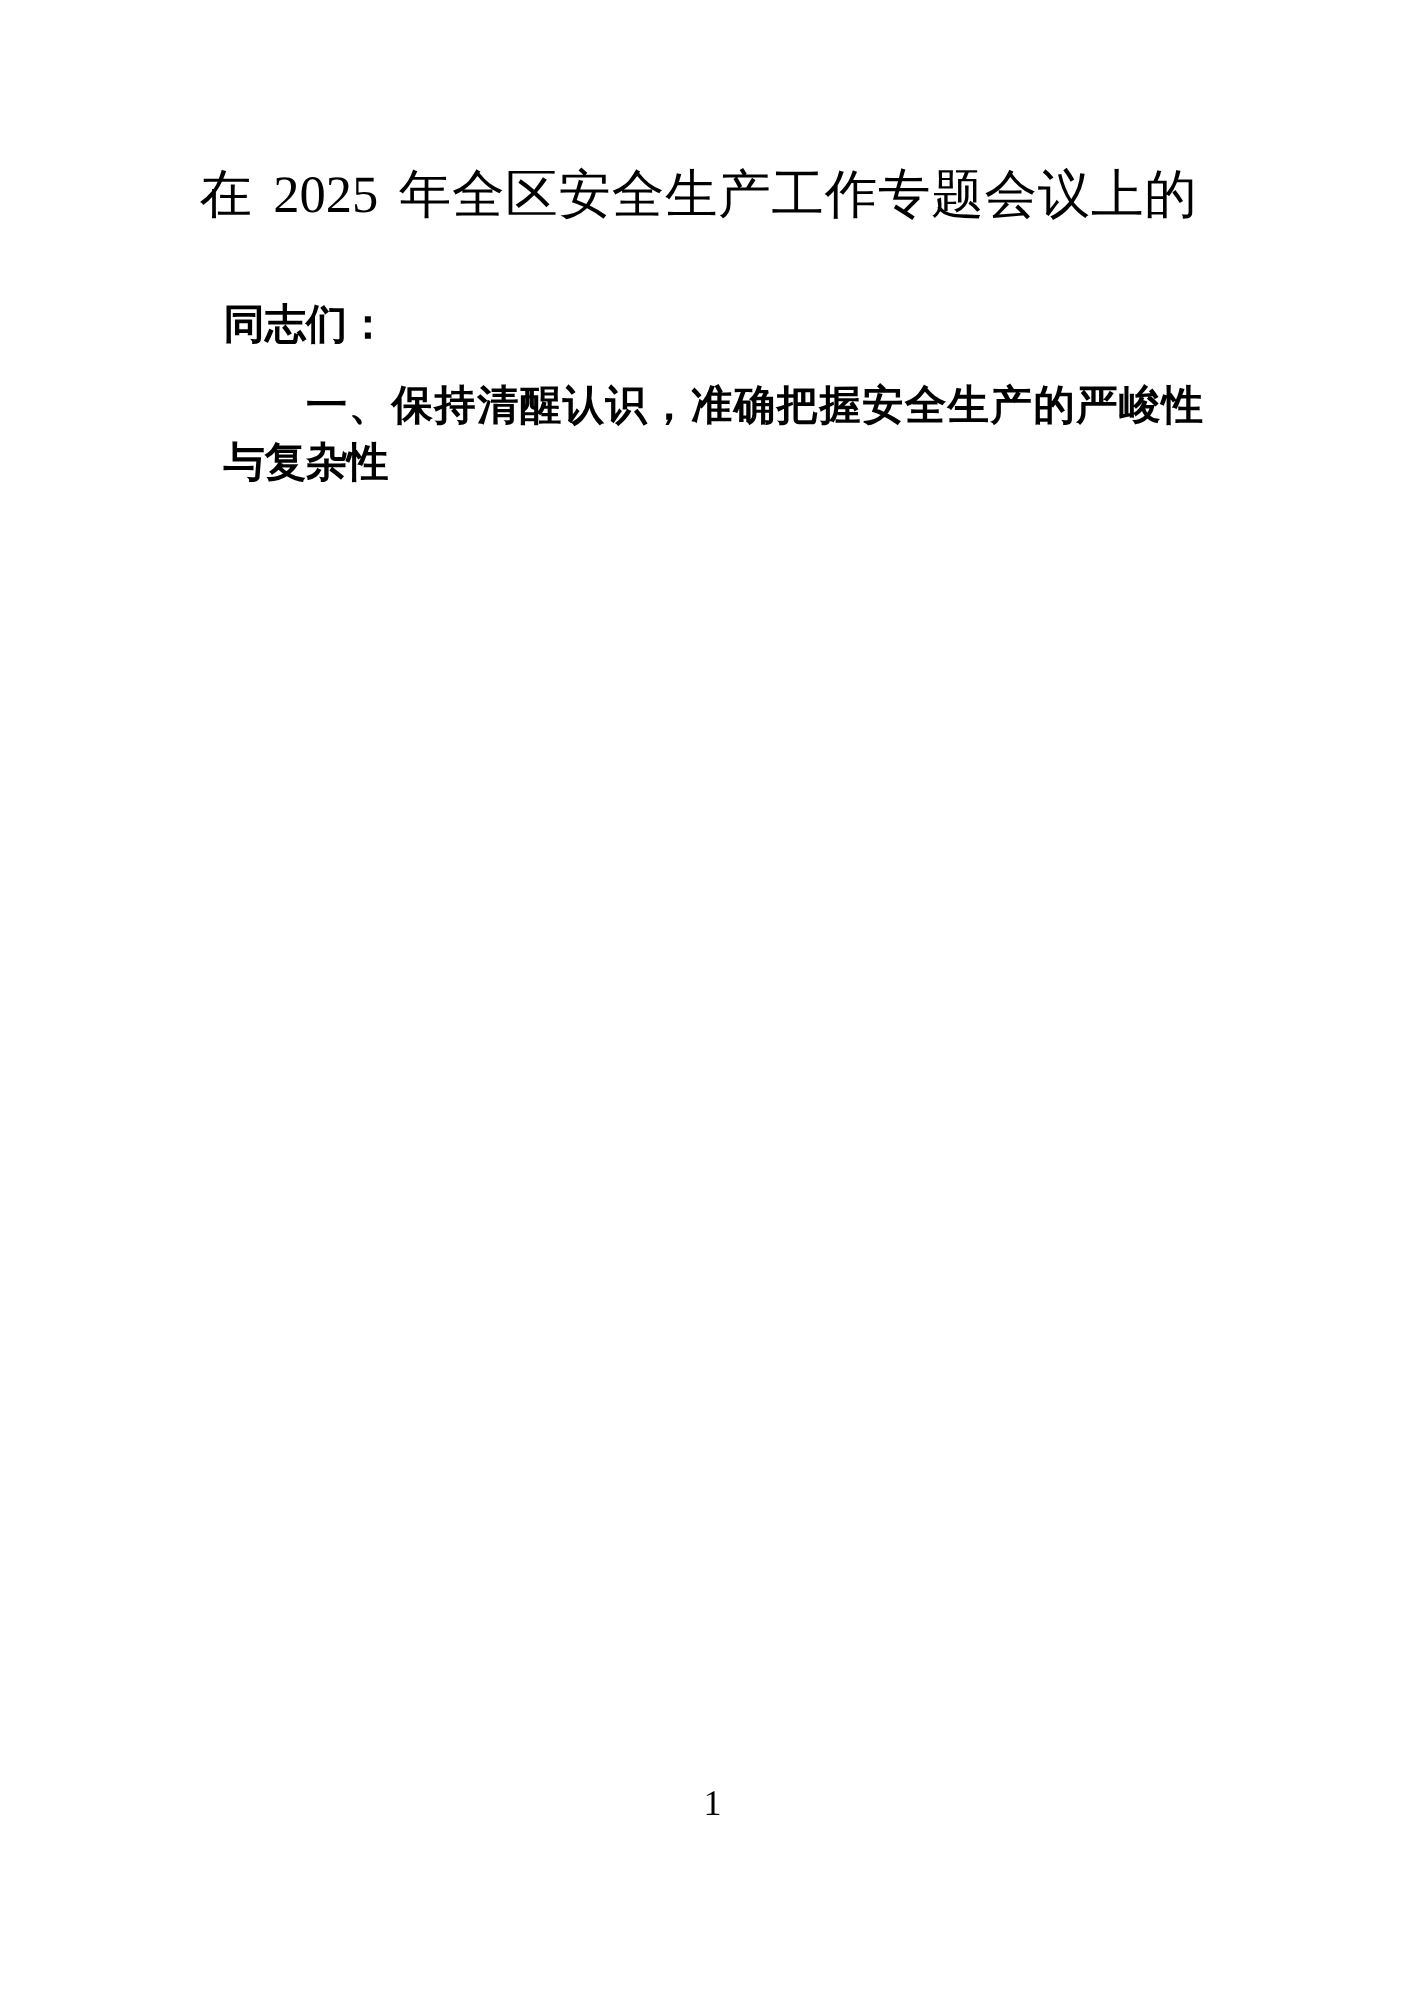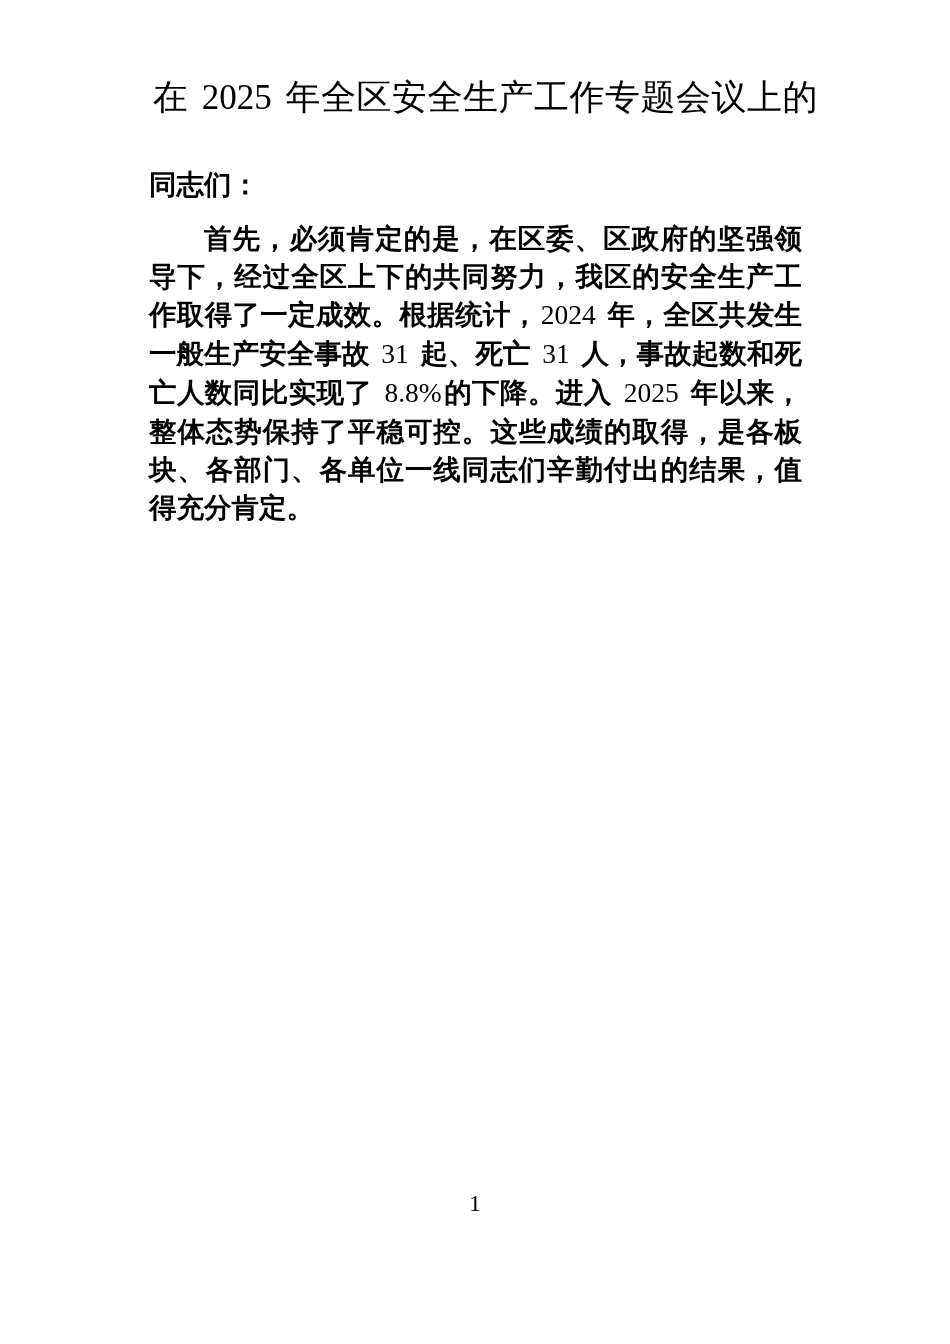--- a/index.html
+++ b/index.html
@@ -25,25 +25,25 @@
   .content {
     position: absolute;
     left: 133px;
     top: 0;
     width: 685px;
   }
 
   
   .doc-title {
     margin: 0;
-    padding-top: 71px;
+    padding-top: 104px;
     font-size: 35px;
     font-weight: 400;
     line-height: 52px;
-    text-align: right;
+    text-align: left;
     letter-spacing: 0.5px;
     font-family: "DejaVu Sans", "Liberation Sans", sans-serif;
   }
   .doc-title .tline {
     display: block;
   }
 
   
   .body-block {
     margin-top: 41px;
@@ -105,22 +105,22 @@
 
     <h1 class="doc-title">
       <span class="tline">在 <span class="lat">2025</span> 年全区安全生产工作专题会议上的</span>
     </h1>
 
     <div class="body-block">
 
       <p class="para salutation">同志们：</p>
 
 
+      <p class="para section-head">一、保持清醒认识，准确把握安全生产的严峻性与复杂性</p>
 
-      <p class="para indent">首先，必须肯定的是，在区委、区政府的坚强领导下，经过全区上下的共同努力，我区的安全生产工作取得了一定成效。根据统计，<span class="lat">2024</span> 年，全区共发生一般生产安全事故 <span class="lat">31</span> 起、死亡 <span class="lat">31</span> 人，事故起数和死亡人数同比实现了 <span class="lat">8.8%</span>的下降。进入 <span class="lat">2025</span> 年以来，整体态势保持了平稳可控。这些成绩的取得，是各板块、各部门、各单位一线同志们辛勤付出的结果，值得充分肯定。</p>
 
 
     </div>
   </div>
 
   <div class="page-number">1</div>
 
 </div>
 
 </body></html>

